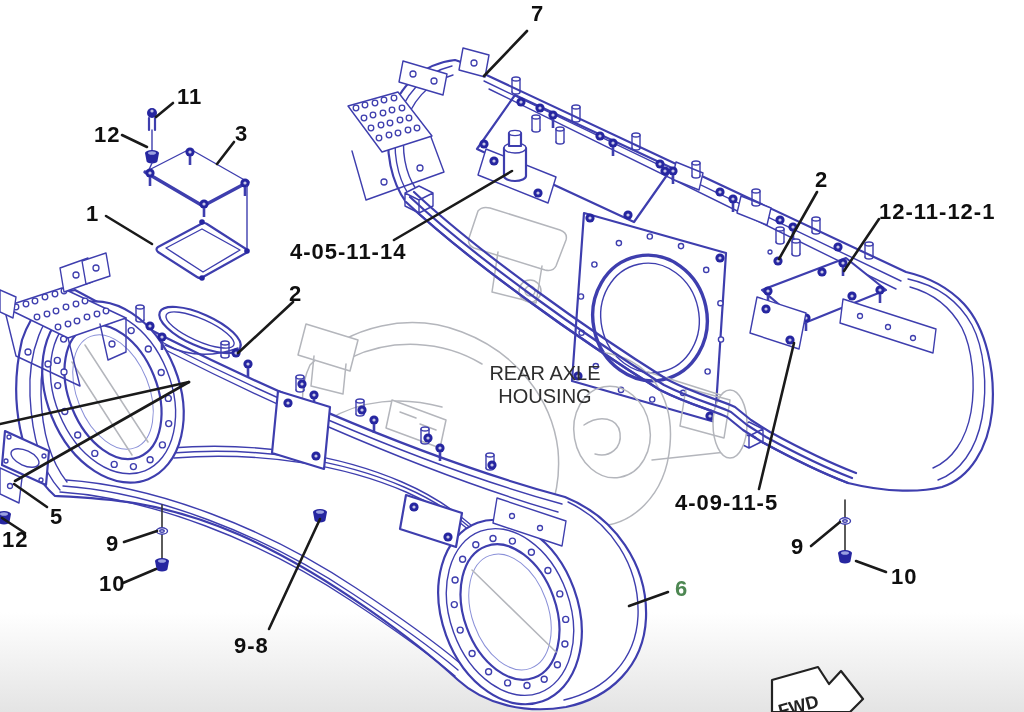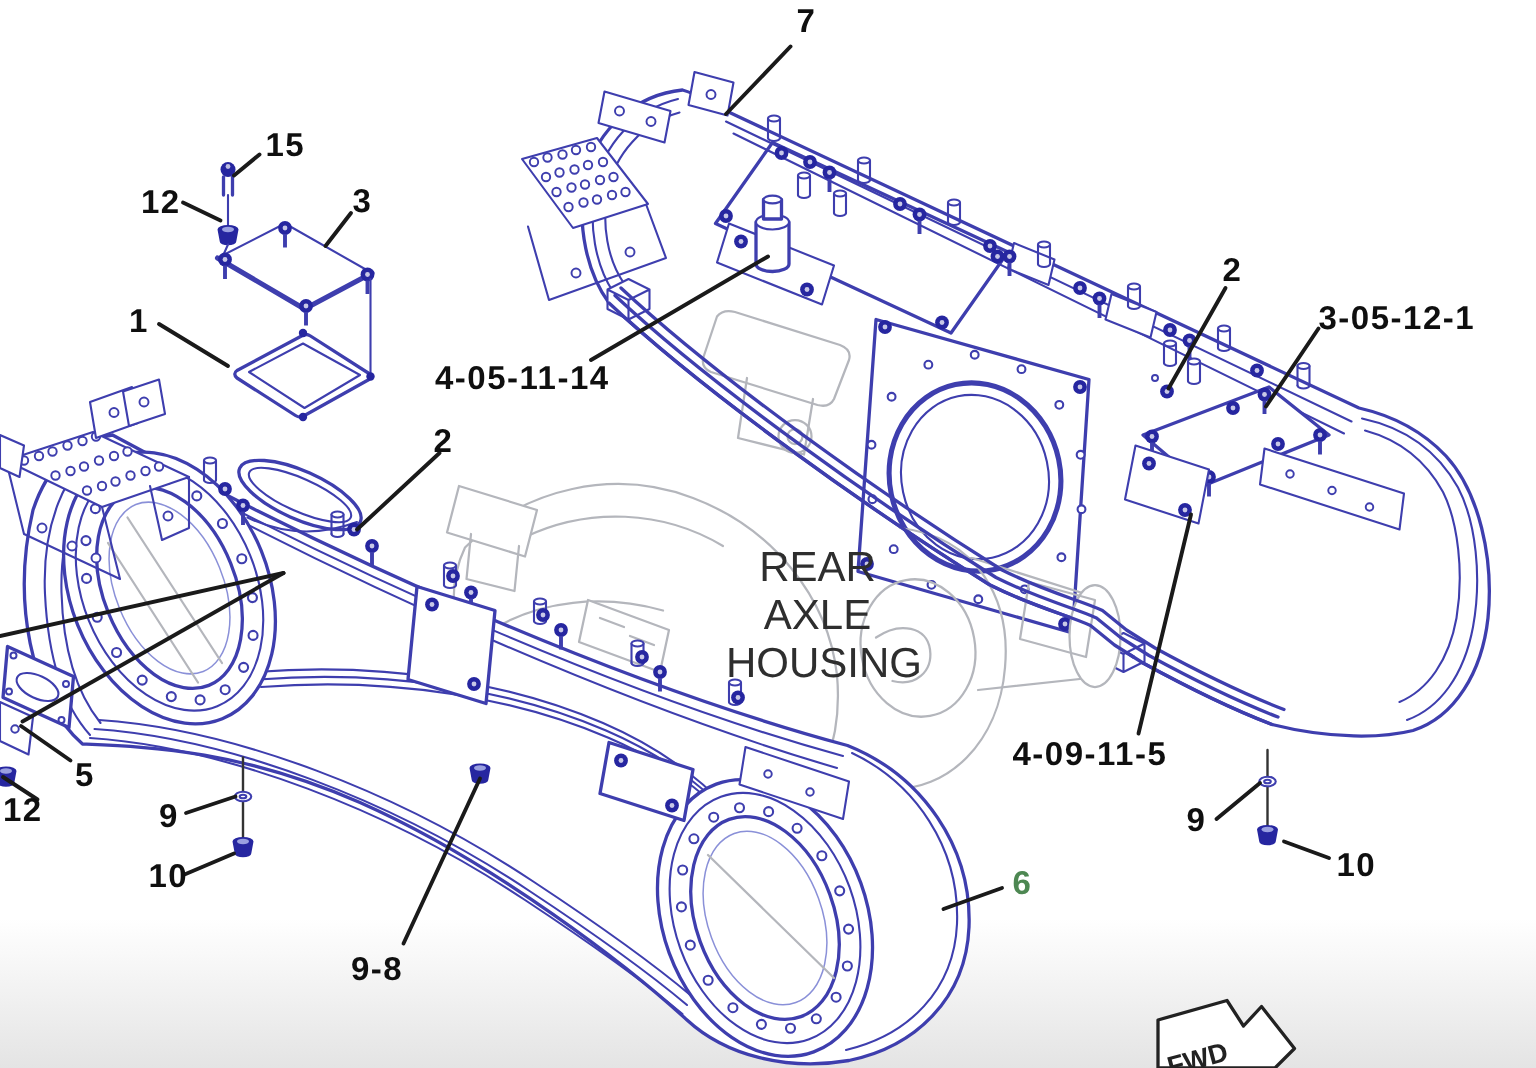--- a/index.html
+++ b/index.html
@@ -22,21 +22,21 @@
   .hole{stroke:var(--line-blue,#3e3eae);stroke-width:1.3;fill:#ffffff;}
   .ring circle{stroke:var(--line-blue,#3e3eae);stroke-width:1.4;fill:#ffffff;}
   .nutf{fill:var(--line-blue-dark,#2626a0);stroke:none;}
   .callout{
     position:absolute;font-size:22px;font-weight:700;letter-spacing:1px;
     color:var(--label-black,#0f0f0f);white-space:nowrap;line-height:1;
   }
   .callout.green{color:var(--label-green,#4d8752);}
   .title{
     position:absolute;left:484px;top:362px;width:122px;text-align:center;
-    font-size:28px;font-weight:500;line-height:1.15;color:var(--title-gray,#2e2e2e);
+    font-size:20px;font-weight:500;line-height:1.15;color:var(--title-gray,#2e2e2e);
   }
 </style>
 </head>
 <body>
 
 <div class="stage">
 
 <svg class="art" viewBox="0 0 1024 712">
   <defs>
     <g id="nut">
@@ -432,27 +432,27 @@
 
   <g>
     <path d="M772,680 L818,667 L829,684 L841,671 L863,699 L850,712 L772,712 Z" fill="#ffffff" stroke="#222222" stroke-width="2.2" stroke-linejoin="round"></path>
     <text x="800" y="712" transform="rotate(-15 800 712)" font-family="Liberation Sans, sans-serif" font-size="18" font-weight="bold" fill="#222222" text-anchor="middle">FWD</text>
   </g>
 </svg>
 
 <div class="title">REAR AXLE HOUSING</div>
 
 <div class="callout" style="left:531px;top:3px">7</div>
-<div class="callout" style="left:177px;top:86px">15</div>
+<div class="callout" style="left:177px;top:86px">11</div>
 <div class="callout" style="left:94px;top:124px">12</div>
 <div class="callout" style="left:235px;top:123px">3</div>
 <div class="callout" style="left:86px;top:203px">1</div>
 <div class="callout" style="left:290px;top:241px">4-05-11-14</div>
 <div class="callout" style="left:815px;top:169px">2</div>
-<div class="callout" style="left:879px;top:201px">3-05-12-1</div>
+<div class="callout" style="left:879px;top:201px">12-11-12-1</div>
 <div class="callout" style="left:289px;top:283px">2</div>
 <div class="callout" style="left:50px;top:506px">5</div>
 <div class="callout" style="left:2px;top:529px">12</div>
 <div class="callout" style="left:106px;top:533px">9</div>
 <div class="callout" style="left:99px;top:573px">10</div>
 <div class="callout" style="left:234px;top:635px">9-8</div>
 <div class="callout green" style="left:675px;top:578px">6</div>
 <div class="callout" style="left:675px;top:492px">4-09-11-5</div>
 <div class="callout" style="left:791px;top:536px">9</div>
 <div class="callout" style="left:891px;top:566px">10</div>

